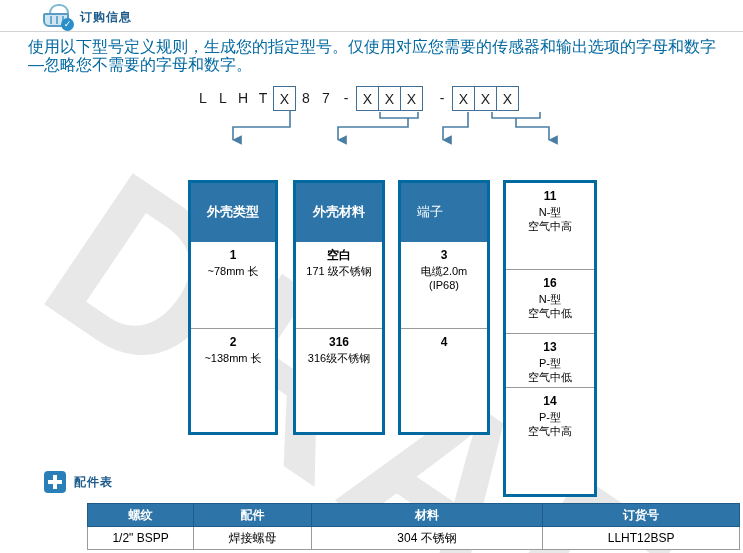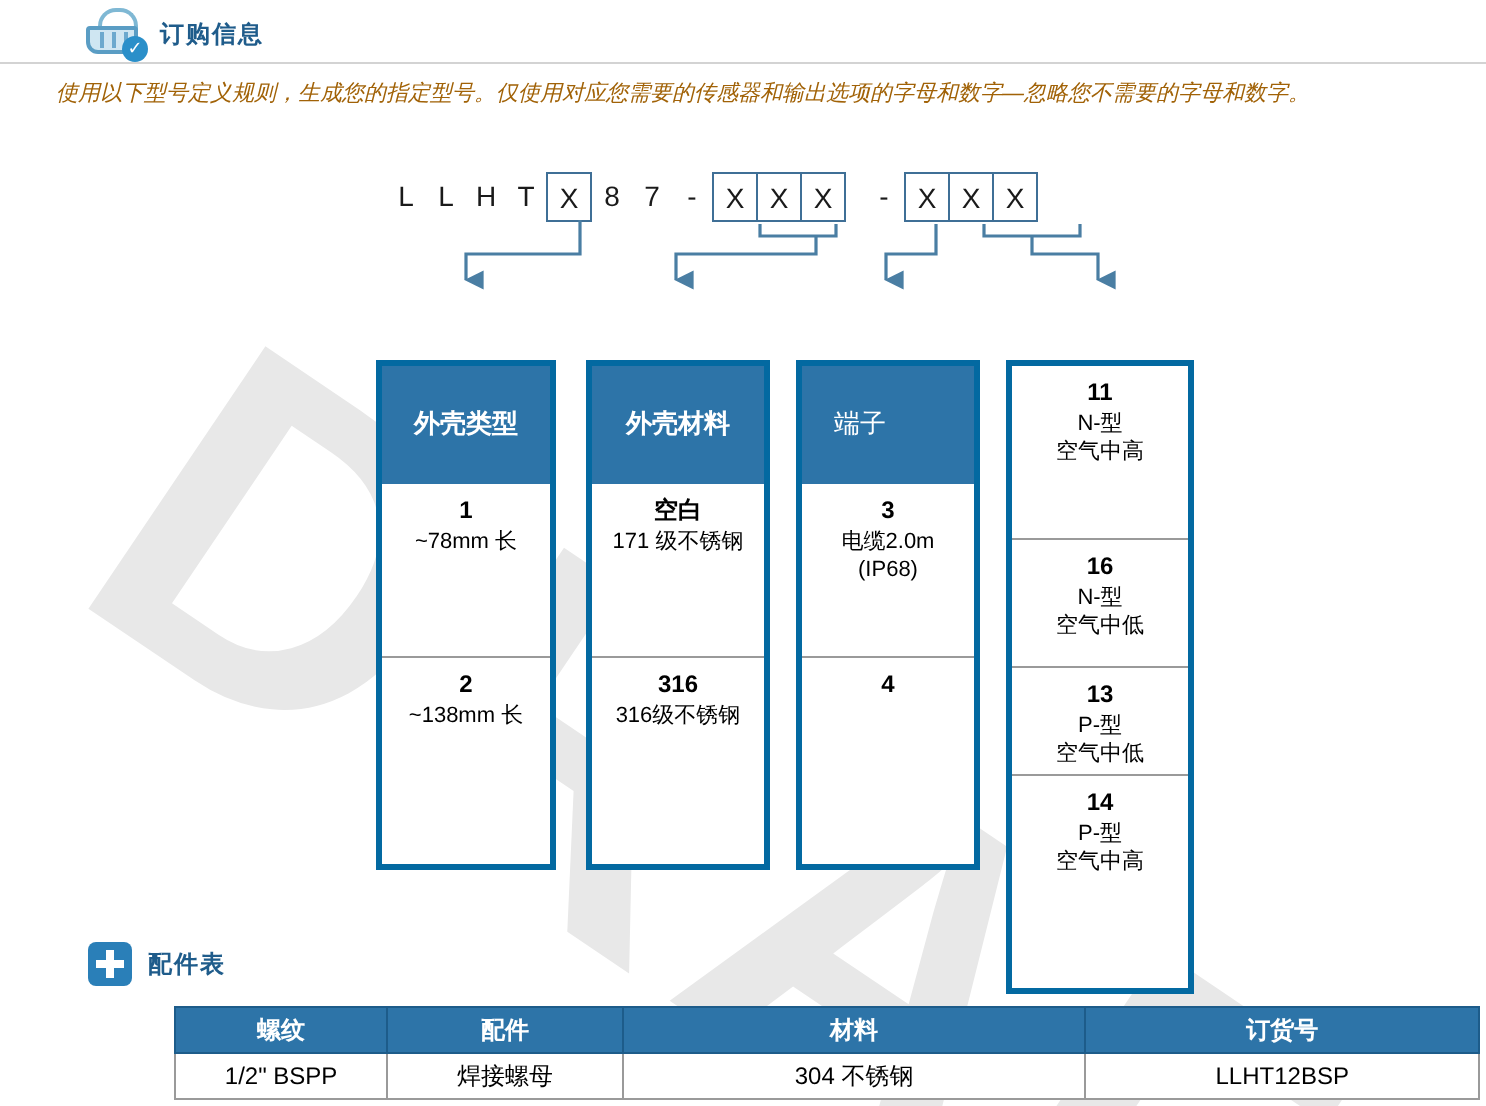--- a/index.html
+++ b/index.html
@@ -94,24 +94,23 @@
     content: ""; position: absolute; background: #ffffff;
   }
   .plus-icon:before { left: 4px; top: 9px; width: 14px; height: 4px; }
   .plus-icon:after  { left: 9px; top: 4px; width: 4px; height: 14px; }
 
   
   #intro {
     position: absolute;
     left: 28px; top: 38px;
     width: 700px;
-    font-size: 11px;
+    font-size: 16px;
     line-height: 18px;
-    color: #a16207;
-    font-style: italic;
+    color: #0369a1;
   }
 
   
   #model-row {
     position: absolute;
     left: 193px; top: 84px;
     height: 28px;
     display: flex;
     align-items: center;
     font-size: 14px;

